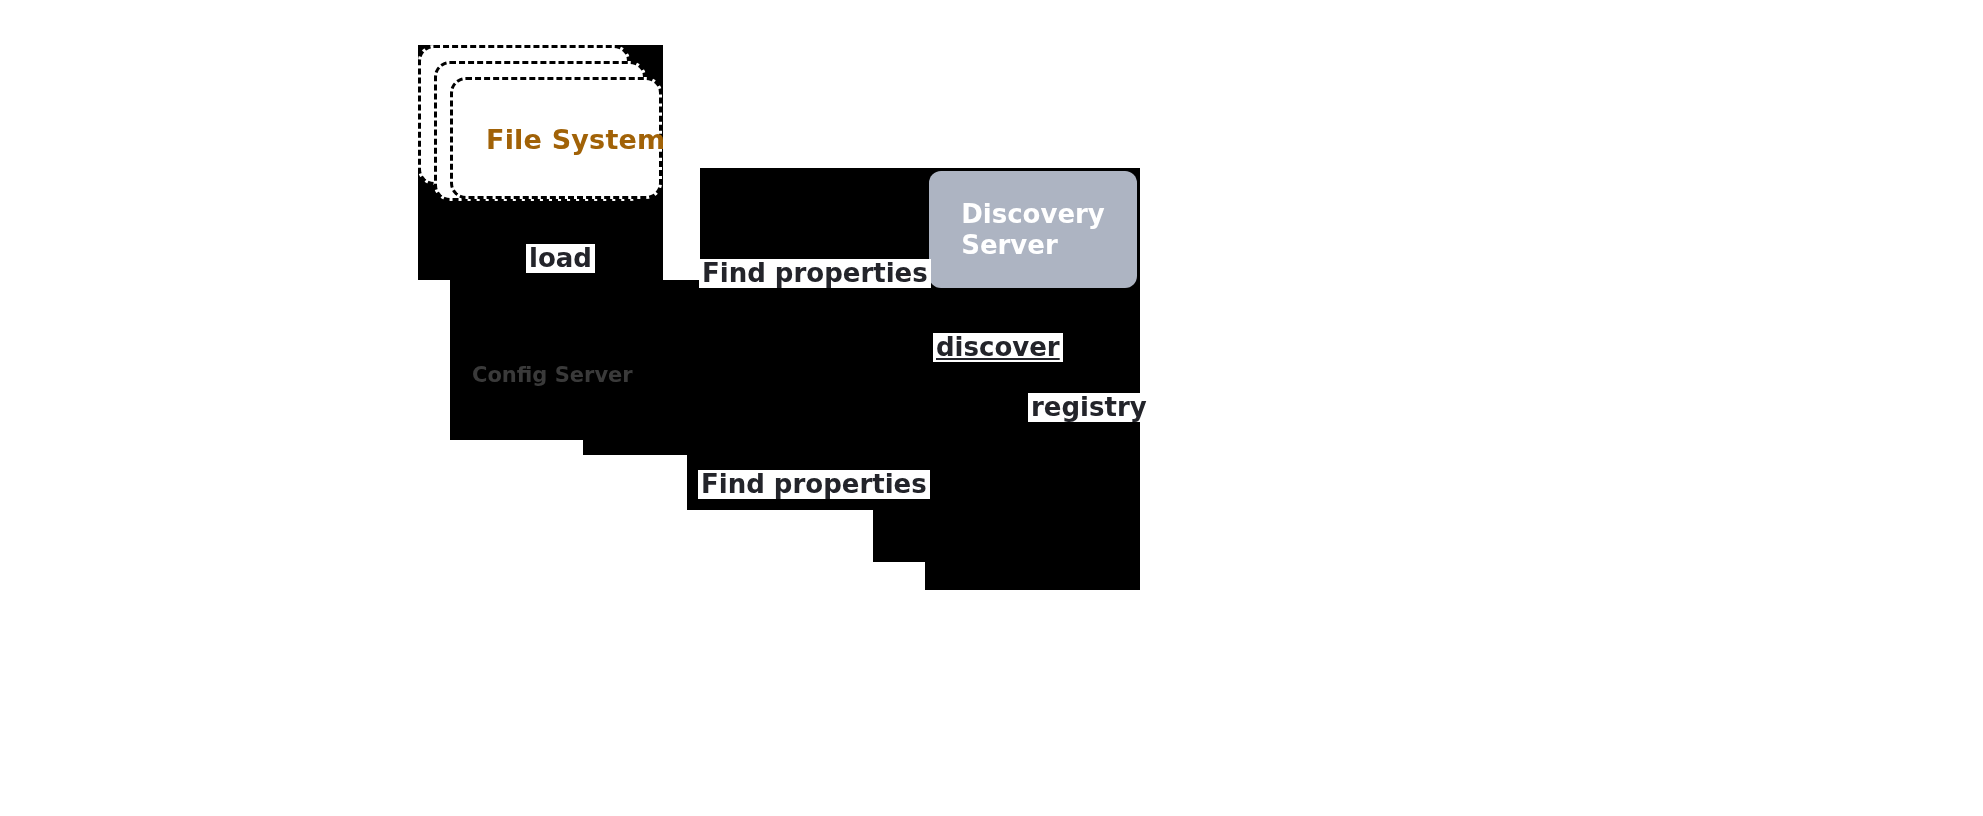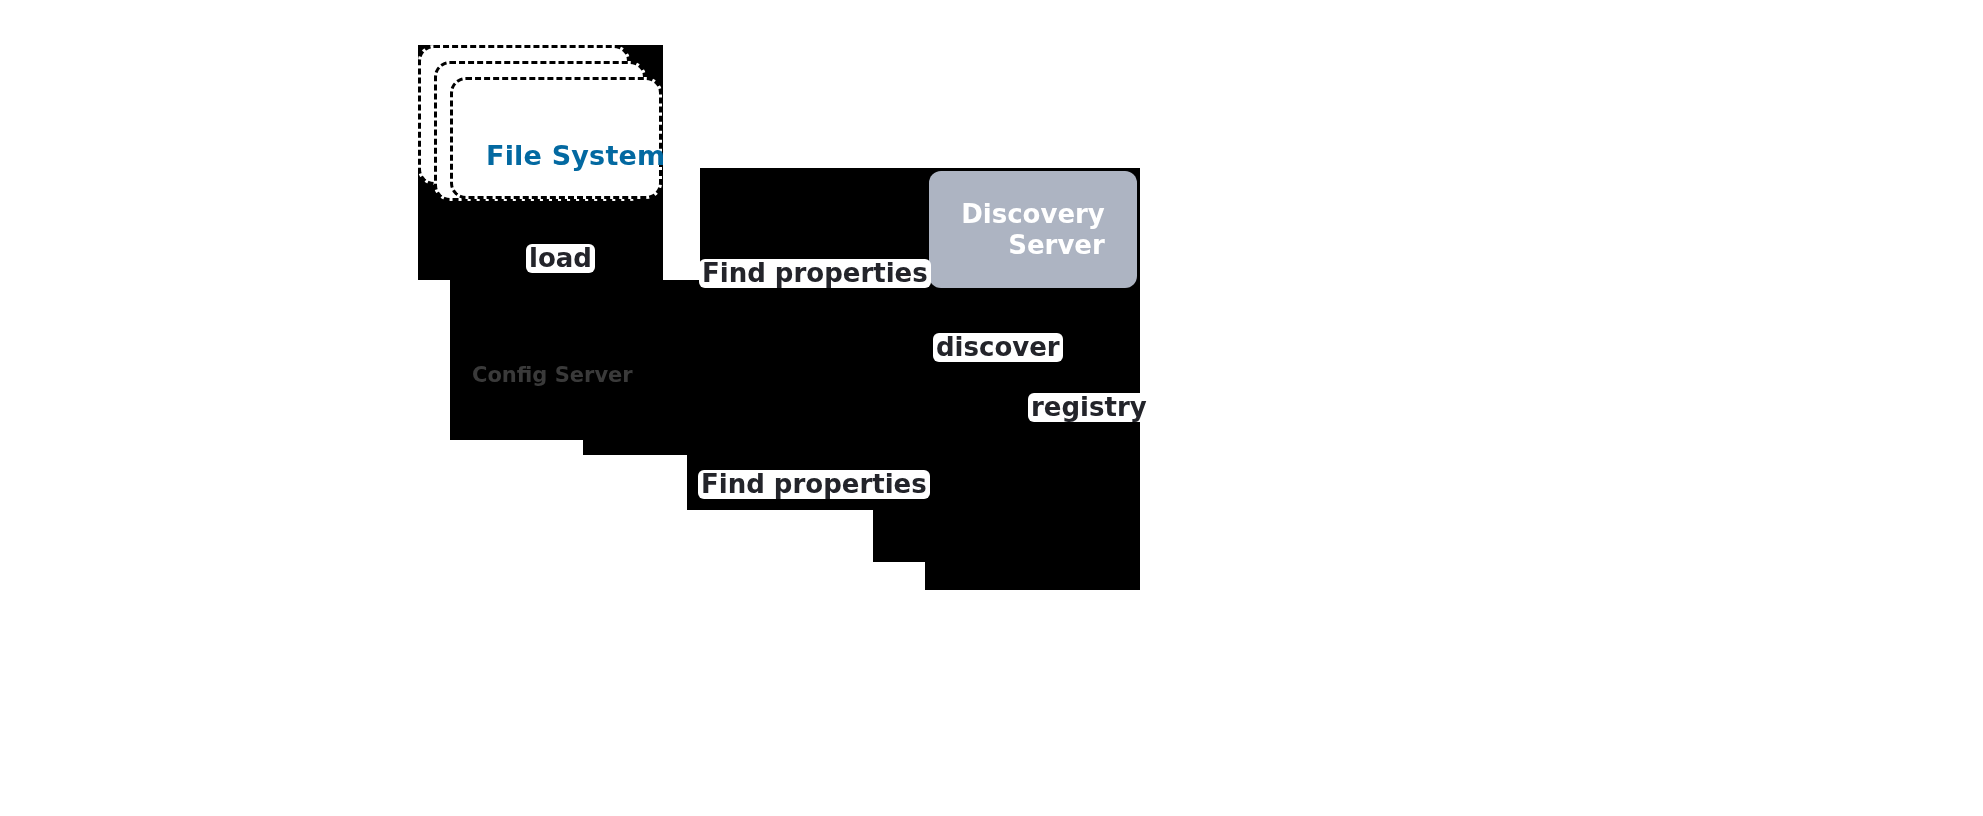--- a/index.html
+++ b/index.html
@@ -16,58 +16,56 @@
   
   .card{
     position:absolute;
     background:#ffffff;
     border:3px dashed #000000;
     border-radius:16px;
     box-sizing:border-box;
   }
   .card-label{
     position:absolute;
-    color:#0369a1;
+    color:#a16207;
     font-size:27px;
     font-weight:bold;
     letter-spacing:.2px;
     white-space:nowrap;
-    margin-top:16px;
   }
 
   
   .node{
     position:absolute;
     background:#adb4c2;
     border-radius:12px;
     box-sizing:border-box;
     display:flex;
     align-items:center;
     justify-content:center;
-    text-align:right;
+    text-align:left;
   }
   .node-text{
     color:#ffffff;
     font-size:26px;
     font-weight:bold;
     line-height:1.18;
     white-space:pre-line;
   }
 
   
   .edge-label{
     position:absolute;
     background:#ffffff;
     color:#23242a;
     font-size:26px;
     font-weight:bold;
     line-height:1.05;
     padding:1px 3px;
     white-space:nowrap;
-    border-radius:6px;
   }
 
   
   .ghost-label{
     position:absolute;
     color:#3a3a3a;
     font-size:21px;
     font-weight:bold;
     white-space:nowrap;
   }
@@ -102,19 +100,19 @@
   <div class="node" style="left:929px;top:171px;width:208px;height:117px;">
     <span class="node-text">Discovery
 Server</span>
   </div>
 
 
   <div class="edge-label" style="left:526px;top:244px;">load</div>
 
   <div class="edge-label" style="left:699px;top:259px;">Find properties</div>
 
-  <div class="edge-label" style="left:933px;top:333px;">discover</div>
+  <div class="edge-label" style="left:933px;top:333px;text-decoration:underline;">discover</div>
 
   <div class="edge-label" style="left:1028px;top:393px;">registry</div>
 
   <div class="edge-label" style="left:698px;top:470px;">Find properties</div>
 
 </div>
 
 </body></html>

